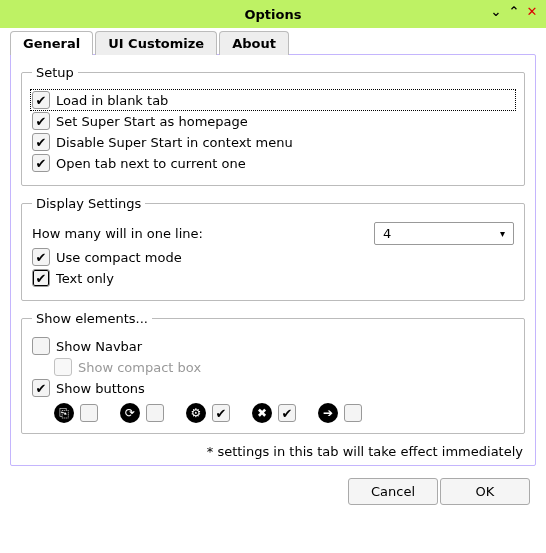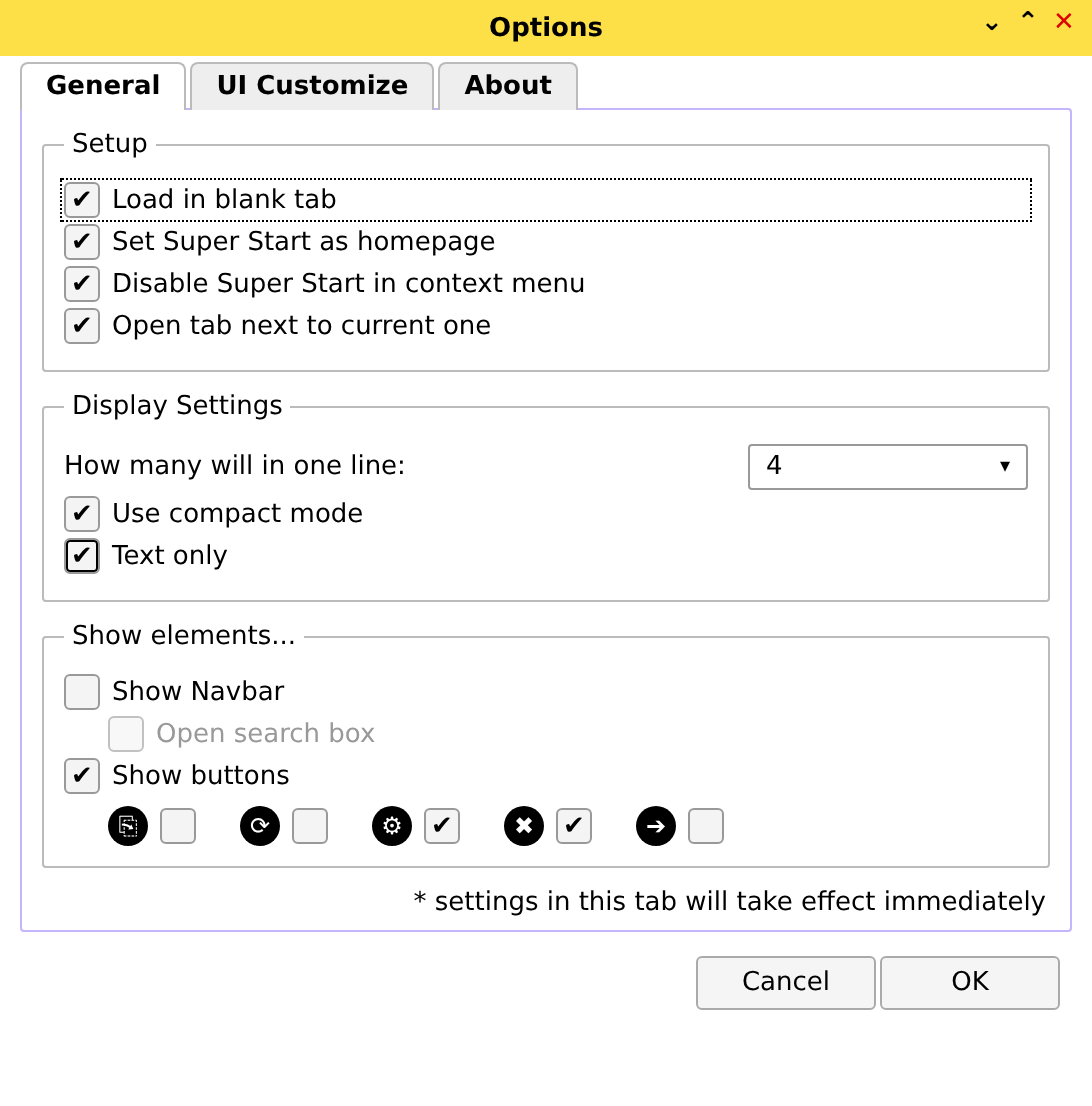--- a/index.html
+++ b/index.html
@@ -12,21 +12,21 @@
     width: 546px;
     height: 553px;
     overflow: hidden;
   }
   .titlebar {
     height: 28px;
     display: flex;
     align-items: center;
     justify-content: center;
     position: relative;
-    background: #fde047;
+    background: #bef264;
   }
   .titlebar-title {
     font-weight: bold;
   }
   .titlebar-controls {
     position: absolute;
     right: 6px;
     top: 4px;
     display: flex;
     gap: 2px;
@@ -228,21 +228,21 @@
   </fieldset>
 
   <fieldset>
     <legend>Show elements...</legend>
     <div class="row">
       <span class="checkbox"></span>
       <span>Show Navbar</span>
     </div>
     <div class="row indent disabled">
       <span class="checkbox"></span>
-      <span>Open search box</span>
+      <span>Show compact box</span>
     </div>
     <div class="row">
       <span class="checkbox checked"></span>
       <span>Show buttons</span>
     </div>
     <div class="iconrow" id="iconrow">
         <div class="iconpair">
           <span class="circ-icon">⎘</span>
           <span class="checkbox"></span>
         </div>

